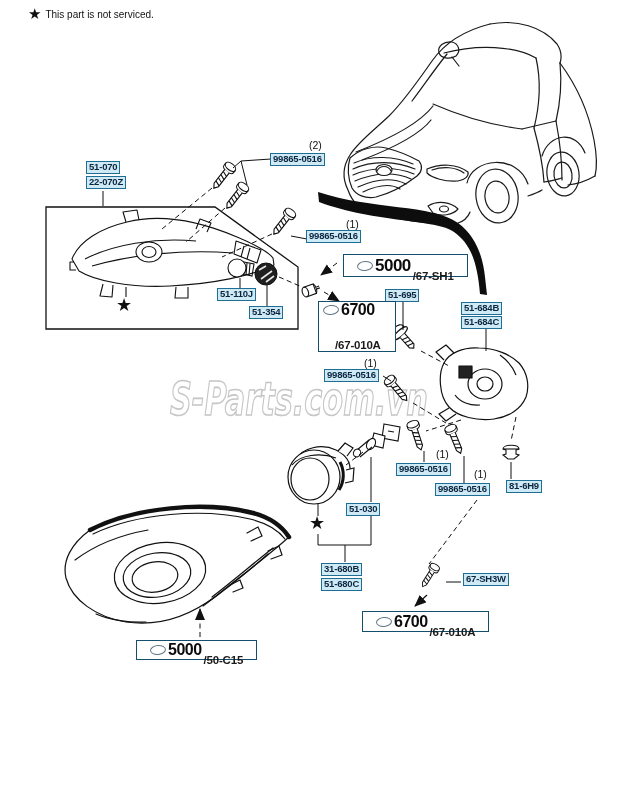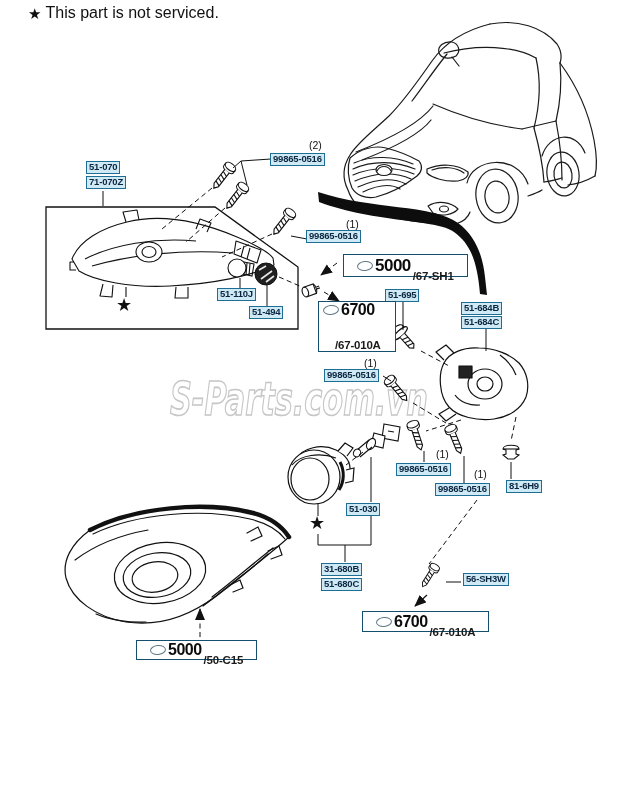--- a/index.html
+++ b/index.html
@@ -16,21 +16,21 @@
       -webkit-text-stroke:1.6px var(--watermark);
       transform:scaleX(0.66);transform-origin:left top;letter-spacing:0px;}
   .plabel{position:absolute;z-index:3;display:inline-block;white-space:nowrap;
       font-size:9.5px;font-weight:bold;letter-spacing:-0.2px;line-height:1.15;
       color:var(--label-text);background:var(--label-bg);
       border:1.5px solid var(--label-border);padding:0 2px;}
   .qty{position:absolute;z-index:3;font-size:10.5px;color:#111;white-space:nowrap;}
   .star{position:absolute;z-index:3;font-size:18px;line-height:1;color:#111;}
   .note{position:absolute;left:28px;top:4px;z-index:3;color:#111;}
   .note .nstar{font-size:15px;vertical-align:-1px;}
-  .note .ntext{font-size:16px;margin-left:4px;}
+  .note .ntext{font-size:10px;margin-left:4px;}
   .refbox{position:absolute;z-index:3;display:flex;align-items:center;gap:2px;
       background:#fff;border:1.6px solid #14506e;padding:0 13px;white-space:nowrap;}
   .refbox.two{display:block;padding:0 4px;}
   .refbox .row{display:flex;align-items:center;gap:2px;line-height:1.05;}
   .ref-icon{display:inline-block;width:14px;height:8px;border:1.5px solid #5d7787;
       border-radius:50%;transform:rotate(-6deg);flex:0 0 auto;}
   .ref-num{font-size:17px;font-weight:bold;color:#0c0c0c;letter-spacing:-0.5px;}
   .ref-num.sm{font-size:16px;}
   .ref-sfx{font-size:11.5px;font-weight:bold;color:#1a1a1a;letter-spacing:-0.2px;margin-top:20px;}
 </style>
@@ -249,36 +249,36 @@
   <span class="star" style="left:116px;top:296px">★</span>
   <span class="star" style="left:309px;top:514px">★</span>
 
   <span class="qty" style="left:309px;top:139px">(2)</span>
   <span class="qty" style="left:346px;top:218px">(1)</span>
   <span class="qty" style="left:364px;top:357px">(1)</span>
   <span class="qty" style="left:436px;top:448px">(1)</span>
   <span class="qty" style="left:474px;top:468px">(1)</span>
 
   <span class="plabel" style="left:86px;top:161px">51-070</span>
-  <span class="plabel" style="left:86px;top:176px">71-070Z</span>
+  <span class="plabel" style="left:86px;top:176px">22-070Z</span>
   <span class="plabel" style="left:270px;top:153px">99865-0516</span>
   <span class="plabel" style="left:306px;top:230px">99865-0516</span>
   <span class="plabel" style="left:217px;top:288px">51-110J</span>
-  <span class="plabel" style="left:249px;top:306px">51-494</span>
+  <span class="plabel" style="left:249px;top:306px">51-354</span>
   <span class="plabel" style="left:385px;top:289px">51-695</span>
   <span class="plabel" style="left:461px;top:302px">51-684B</span>
   <span class="plabel" style="left:461px;top:316px">51-684C</span>
   <span class="plabel" style="left:324px;top:369px">99865-0516</span>
   <span class="plabel" style="left:396px;top:463px">99865-0516</span>
   <span class="plabel" style="left:435px;top:483px">99865-0516</span>
   <span class="plabel" style="left:506px;top:480px">81-6H9</span>
   <span class="plabel" style="left:346px;top:503px">51-030</span>
   <span class="plabel" style="left:321px;top:563px">31-680B</span>
   <span class="plabel" style="left:321px;top:578px">51-680C</span>
-  <span class="plabel" style="left:463px;top:573px">56-SH3W</span>
+  <span class="plabel" style="left:463px;top:573px">67-SH3W</span>
 
   <div class="refbox" style="left:343px;top:254px;height:21px">
     <span class="ref-icon"></span>
     <span class="ref-num">5000</span>
     <span class="ref-sfx">/67-SH1</span>
   </div>
 
   <div class="refbox two" style="left:318px;top:301px;width:68px">
     <span class="row">
       <span class="ref-icon"></span>

